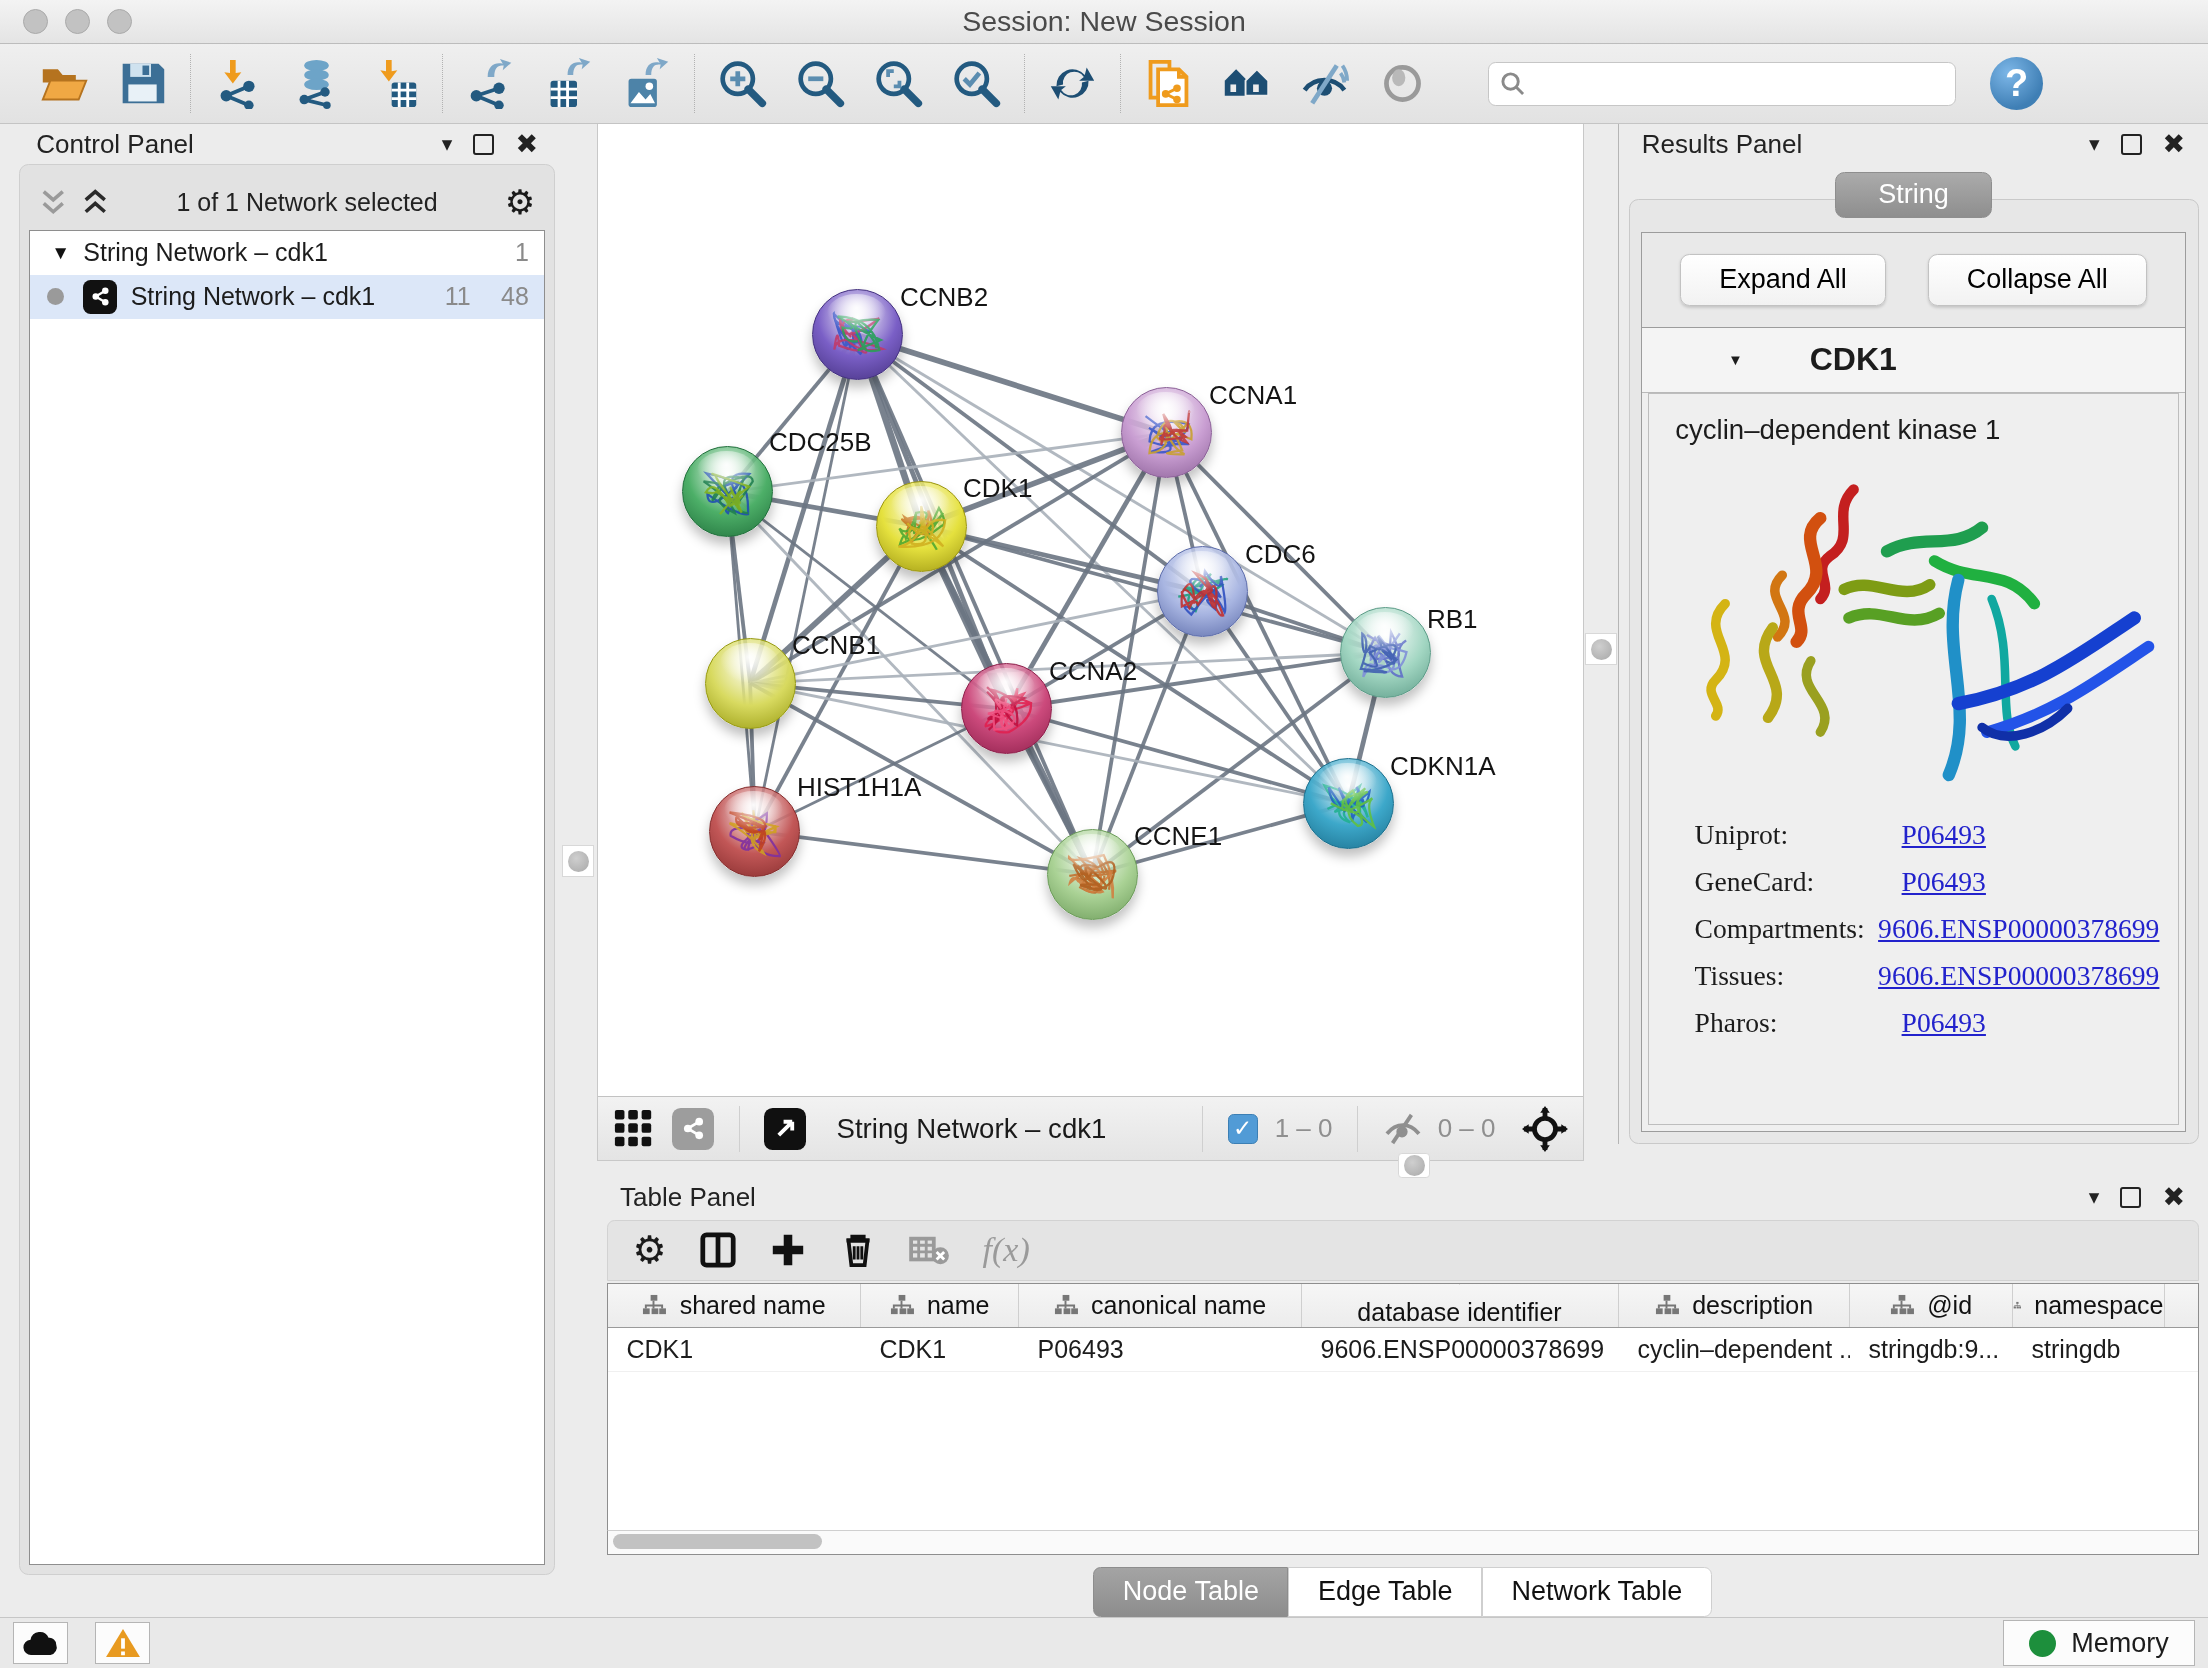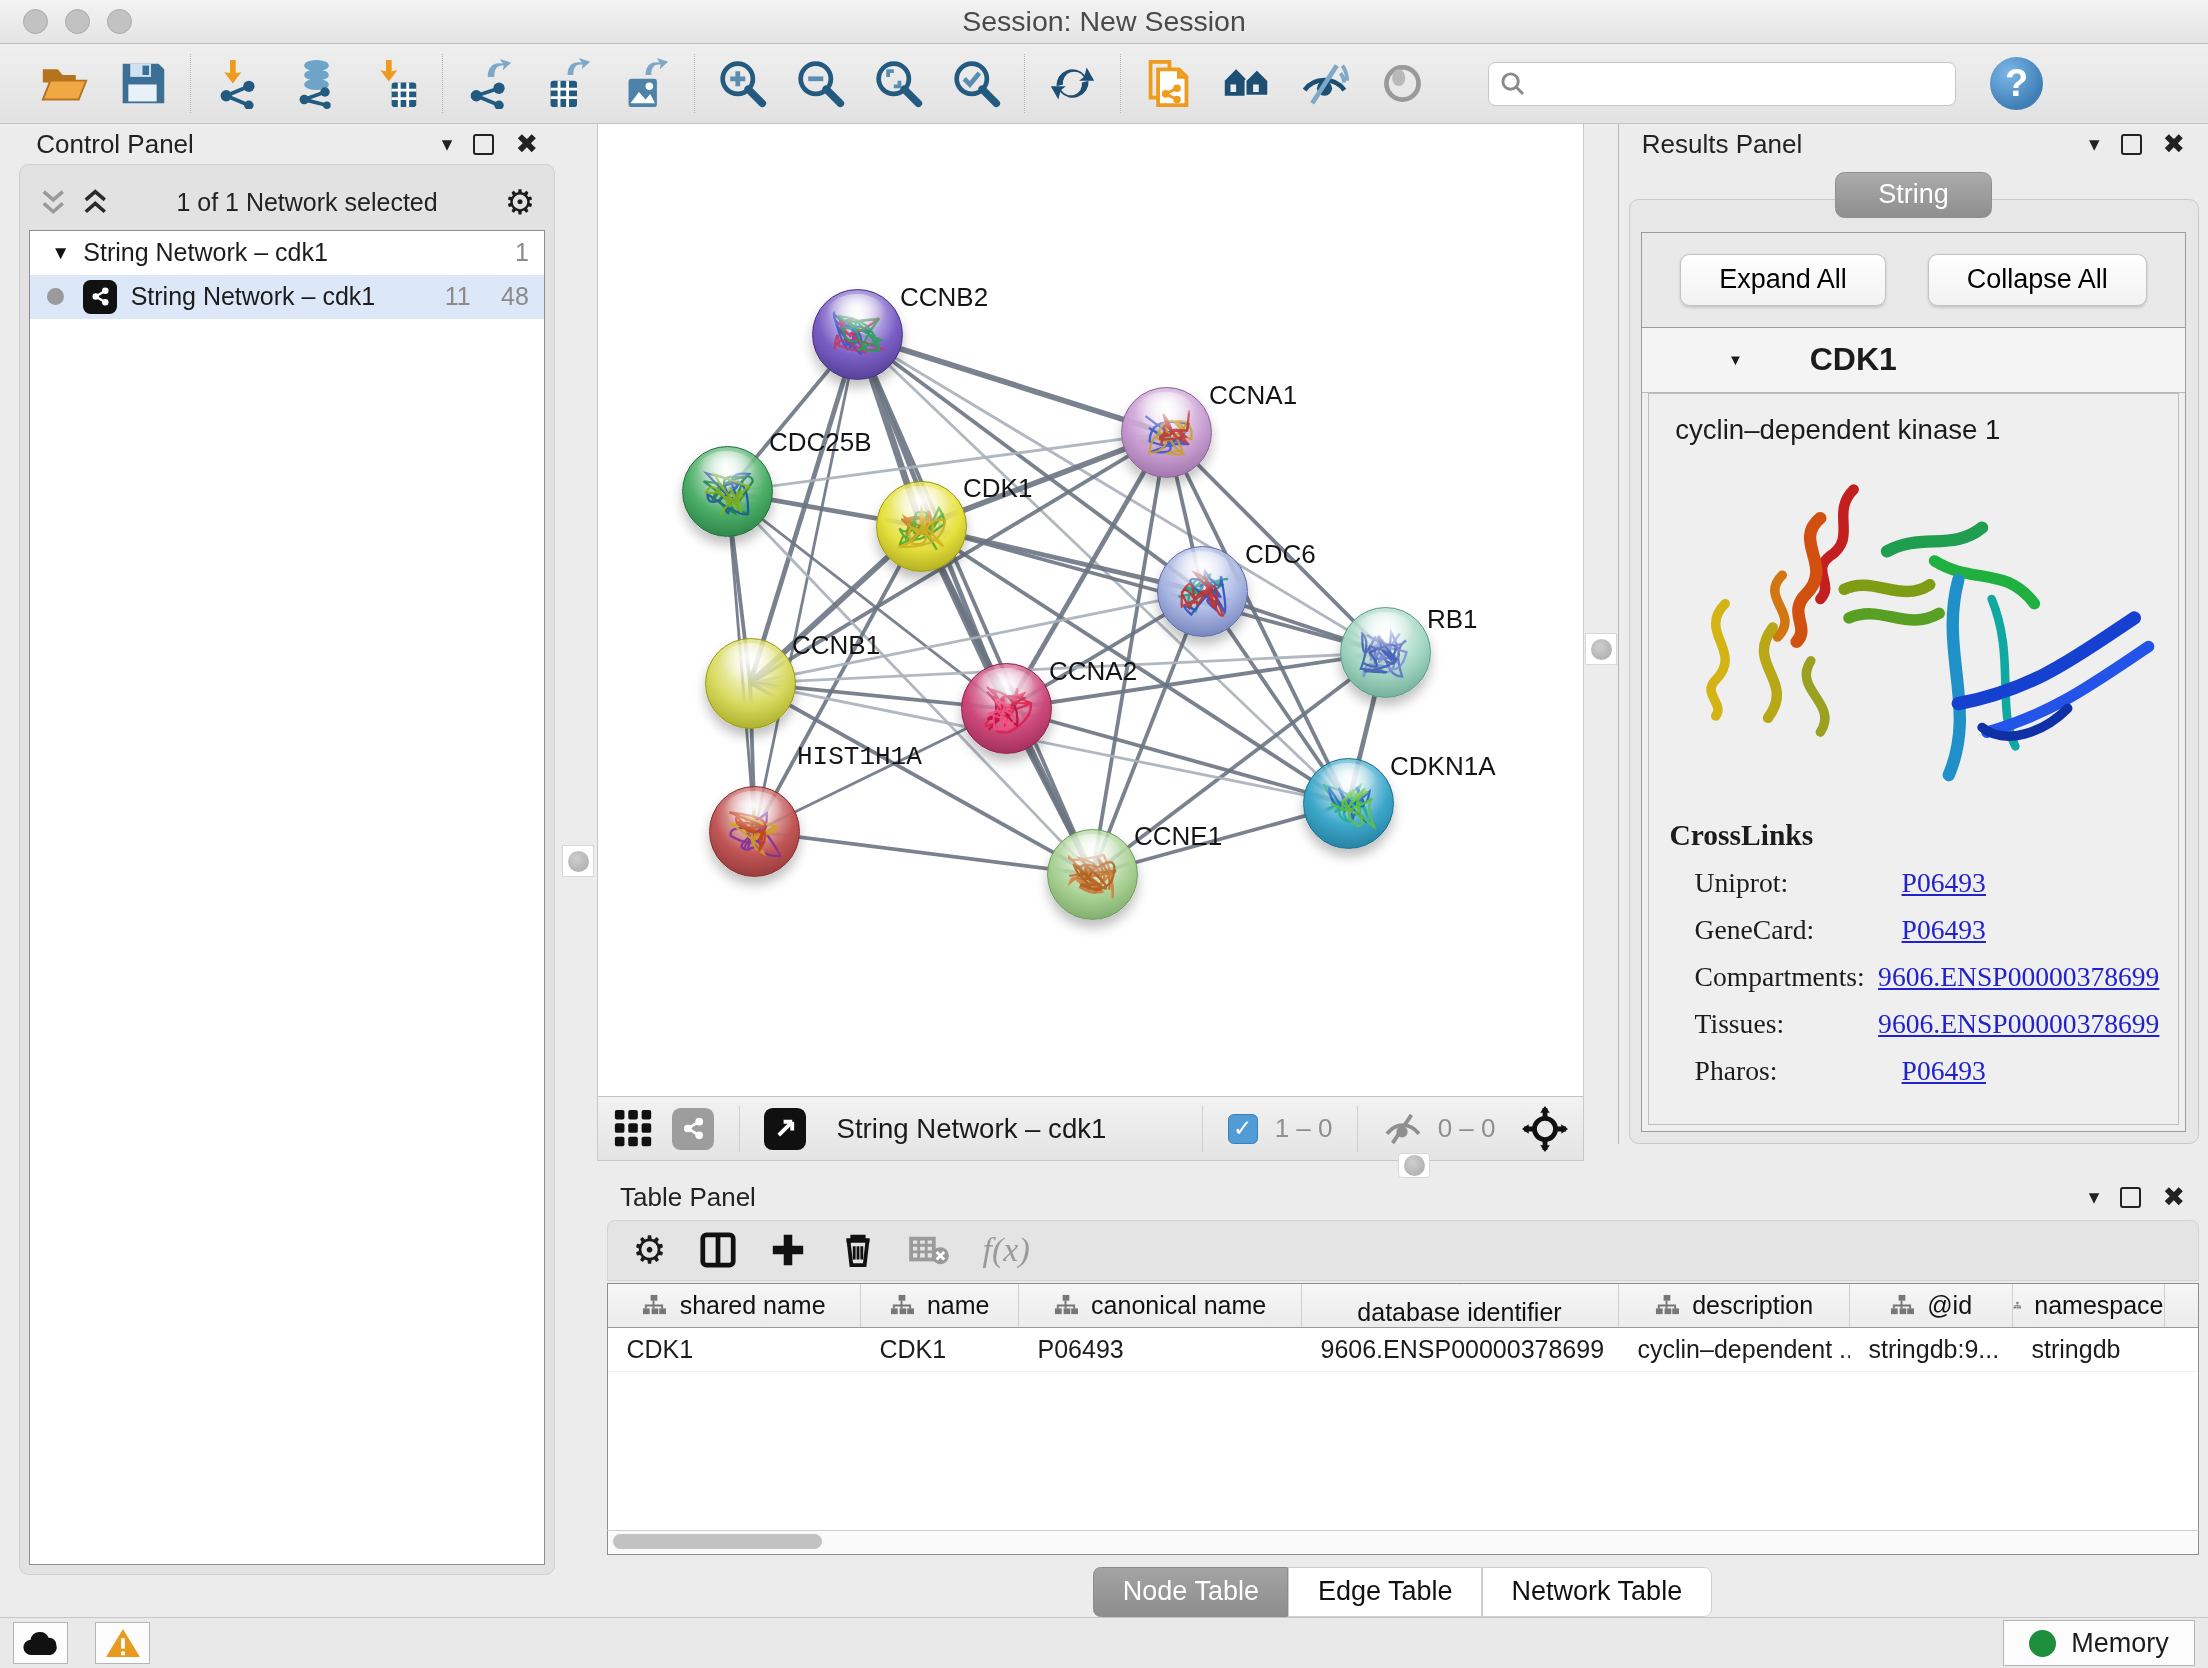--- a/index.html
+++ b/index.html
@@ -493,21 +493,21 @@
                 </svg>
               </div>
               <div class="nlabel" style="left: 792px; top: 627px;">CDKN1A</div>
               <div class="node" style="left: 111px; top: 662px; width: 91px; height: 91px; background: radial-gradient(circle at 50% 30%, rgba(255, 255, 255, 0.55), rgb(194, 87, 87) 52%, rgb(132, 44, 44) 100%); border: 1.9px solid rgb(132, 44, 44); box-shadow: rgba(0, 0, 0, 0.25) 0px 7.6px 11.4px;">
                 <svg width="71" height="71" viewBox="0 0 75 75">
                   <path d="M44.2,32.3 Q12.0,53.5 30.8,54.6 Q31.6,38.7 49.2,36.6 Q65.2,59.5 64.3,61.3 Q28.8,61.6 39.9,20.5 Q18.7,56.6 46.0,35.6 Q10.0,26.5 12.3,39.8 Q50.4,62.4 50.6,16.2 Q11.6,40.3 46.1,47.6 Q15.4,63.7 34.1,42.0" fill="none" stroke="#8030a0" stroke-width="2.4" stroke-opacity=".9"></path>
                   <path d="M34.8,40.4 Q40.3,56.9 36.3,12.8 Q41.2,48.0 23.9,15.7 Q29.3,23.2 60.5,30.2 Q13.3,51.3 58.4,35.7 Q60.8,24.0 59.5,36.0 Q11.4,38.2 37.6,30.4 Q28.0,49.1 47.4,58.6 Q38.0,42.4 11.2,26.6 Q59.7,38.0 25.1,33.0" fill="none" stroke="#d0a020" stroke-width="2.4" stroke-opacity=".9"></path>
                   <path d="M42.3,36.9 Q63.8,20.8 11.2,15.2 Q30.1,22.7 47.7,30.2 Q14.8,35.1 18.5,19.8 Q46.5,45.3 23.0,24.9 Q10.7,25.0 41.3,35.7 Q31.0,39.6 22.3,26.1 Q61.9,26.0 42.3,56.3 Q50.4,23.7 42.2,44.7 Q44.1,38.8 49.3,36.7" fill="none" stroke="#c04020" stroke-width="2.4" stroke-opacity=".9"></path>
                 </svg>
               </div>
-              <div class="nlabel" style="left: 199px; top: 618px; font-family: Liberation Mono, monospace;">HIST1H1A</div>
+              <div class="nlabel" style="left: 199px; top: 648px;">HIST1H1A</div>
               <div class="node" style="left: 449px; top: 705px; width: 91px; height: 91px; background: radial-gradient(circle at 50% 30%, rgba(255, 255, 255, 0.55), rgb(170, 210, 149) 52%, rgb(106, 154, 88) 100%); border: 1.9px solid rgb(106, 154, 88); box-shadow: rgba(0, 0, 0, 0.25) 0px 7.6px 11.4px;">
                 <svg width="71" height="71" viewBox="0 0 75 75">
                   <path d="M39.3,41.2 Q50.8,63.1 24.6,49.0 Q46.3,14.6 21.0,38.9 Q63.8,57.6 26.3,46.9 Q65.1,57.9 32.4,37.0 Q63.1,34.6 61.6,31.3 Q20.2,35.3 13.0,36.9 Q62.1,29.6 24.3,18.2 Q63.8,63.6 42.7,17.8 Q58.8,34.9 54.9,51.6" fill="none" stroke="#c07030" stroke-width="2.4" stroke-opacity=".9"></path>
                   <path d="M40.0,34.5 Q15.0,11.4 48.2,53.5 Q33.8,58.4 55.7,35.9 Q57.0,23.2 58.9,60.5 Q61.0,38.9 49.3,14.9 Q11.0,23.8 12.7,17.0 Q54.7,61.4 30.9,52.2 Q16.4,31.2 13.6,44.4 Q49.9,11.3 46.4,48.4 Q10.6,41.4 27.5,41.6" fill="none" stroke="#d08040" stroke-width="2.4" stroke-opacity=".9"></path>
                   <path d="M37.2,31.0 Q30.1,53.7 17.4,24.5 Q58.5,61.7 50.6,45.4 Q22.3,13.3 33.5,40.0 Q11.8,12.5 33.1,40.2 Q60.6,56.9 31.2,49.8 Q55.6,53.4 59.3,37.5 Q65.5,13.1 43.3,27.8 Q10.3,17.5 35.8,49.5 Q10.6,44.7 45.5,46.0" fill="none" stroke="#b06020" stroke-width="2.4" stroke-opacity=".9"></path>
                 </svg>
               </div>
               <div class="nlabel" style="left: 536px; top: 697px;">CCNE1</div>
             </div>
           <div class="net-footer">
@@ -599,21 +599,20 @@
                     <path d="M230 95 C265 75 300 95 330 70" stroke="#1f9e4f" stroke-width="13"></path>
                     <path d="M280 105 C320 130 355 110 385 150" stroke="#20b040" stroke-width="12"></path>
                     <path d="M305 125 C285 200 325 260 295 330" stroke="#2090c8" stroke-width="13"></path>
                     <path d="M340 145 C365 205 345 260 365 300" stroke="#10a8a0" stroke-width="9"></path>
                     <path d="M490 165 C430 205 385 240 305 255" stroke="#1540d0" stroke-width="14"></path>
                     <path d="M505 195 C445 235 405 265 335 285" stroke="#2353e8" stroke-width="12"></path>
                     <path d="M330 280 C355 300 395 285 420 260" stroke="#1030a8" stroke-width="10"></path>
                   </g>
                 </svg>
                 <div class="xl">
-                  <h3>CrossLinks</h3>
                   <div id="xlrows">
                       <div class="xlrow">
                         <span class="l">Uniprot:</span>
                         <a href="#">P06493</a>
                       </div>
                       <div class="xlrow">
                         <span class="l">GeneCard:</span>
                         <a href="#">P06493</a>
                       </div>
                       <div class="xlrow">

